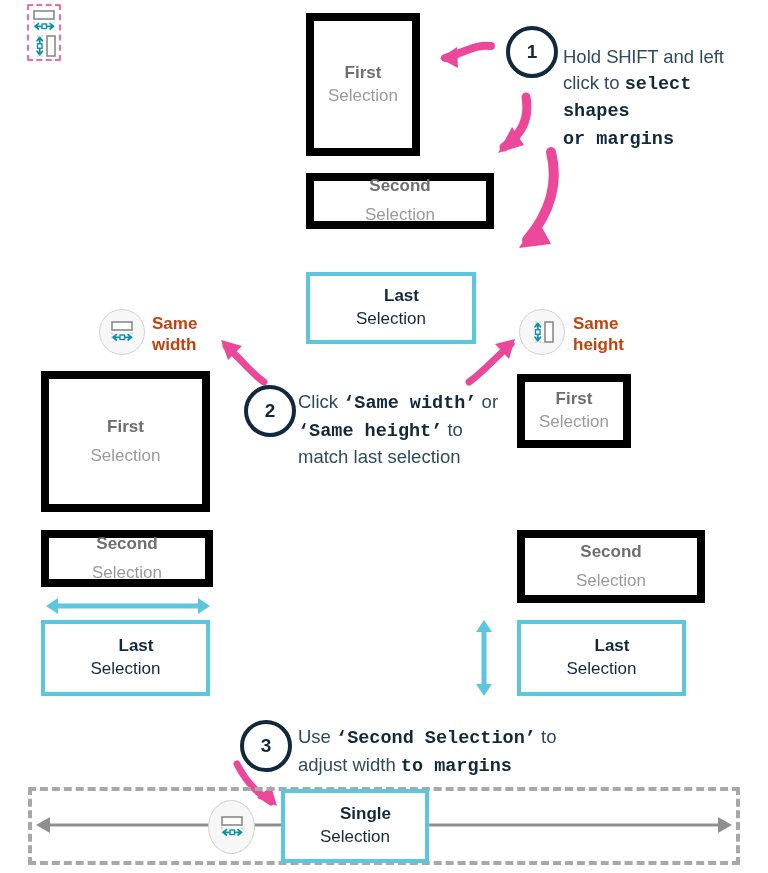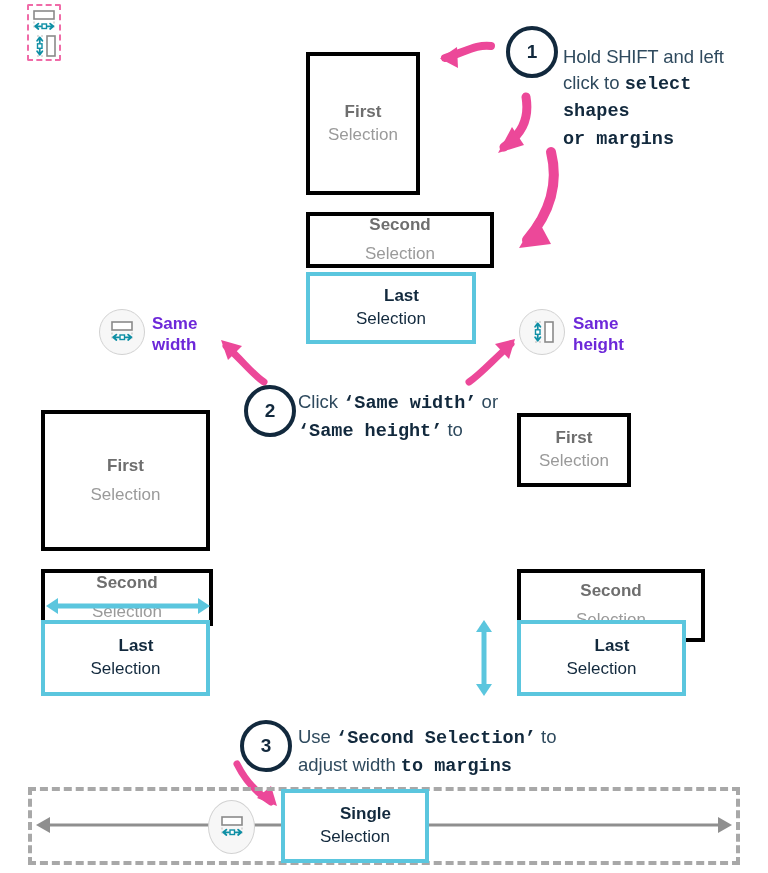--- a/index.html
+++ b/index.html
@@ -10,21 +10,21 @@
     -webkit-font-smoothing:antialiased;
   }
   .abs{position:absolute;}
 
   
   .sel-box{
     position:absolute;box-sizing:border-box;
     display:flex;flex-direction:column;align-items:center;justify-content:center;
     text-align:center;line-height:1.35;
   }
-  .sel-box.gray{border:4px solid #000000;background:#fff;margin-top:39px;}
+  .sel-box.gray{border:8px solid #000000;background:#fff;}
   .sel-box.cyan{border:4px solid #5bc6de;background:#fff;}
   .sel-box .b{font-weight:bold;}
   .sel-box.gray .b{color:#6e6e6e;}
   .sel-box.gray .n{color:#9a9a9a;}
   .sel-box.cyan .b{color:#12293d;padding-left:21px;}
   .sel-box.cyan .n{color:#12293d;}
   .sel-box.inline-row{flex-direction:column;gap:6px;align-items:center;}
 
   
   .step-circle{
@@ -41,21 +41,21 @@
   .instr b{color:#12293d;font-weight:bold;font-family:Liberation Mono, monospace;}
   .instr .shift{font-family:"Liberation Sans Narrow","Liberation Sans",sans-serif;letter-spacing:-0.3px;}
 
   
   .icon-btn{
     position:absolute;border-radius:50%;
     border:1.5px solid #d2d2d2;background:#f7f7f7;
     display:flex;align-items:center;justify-content:center;
   }
   .icon-label{
-    position:absolute;color:#6d28d9;font-weight:bold;font-size:17px;line-height:1.25;
+    position:absolute;color:#c2410c;font-weight:bold;font-size:17px;line-height:1.25;
   }
 
   
   .dashed-pink{
     position:absolute;border:2px dashed #f06ba8;box-sizing:border-box;
   }
   .margin-box{
     position:absolute;border:4px dashed #a8a8a8;box-sizing:border-box;background:transparent;
   }
   svg{display:block;overflow:visible;}
@@ -178,20 +178,21 @@
   <span class="n">Selection</span>
 </div>
 
 <div class="step-circle" style="left:244px;top:385px;">
   <span>2</span>
 </div>
 
 <div class="instr" style="left:298px;top:389px;width:215px;">
   <span>Click </span><b>‘Same width’</b><span> or</span><br>
   <b>‘Same height’</b><span> to</span><br>
+  <span>match last selection</span>
 </div>
 
 <div class="icon-btn" style="left:519px;top:309px;width:44px;height:44px;">
   <svg width="26" height="24" viewBox="0 0 26 24">
     <rect x="16" y="2" width="8" height="20" fill="#ffffff" stroke="#8a8a8a" stroke-width="1.6"></rect>
     <line x1="6" y1="2" x2="13" y2="2" stroke="#b9b9b9" stroke-width="1" stroke-dasharray="2 2"></line>
     <line x1="6" y1="22" x2="13" y2="22" stroke="#b9b9b9" stroke-width="1" stroke-dasharray="2 2"></line>
     <rect x="6.5" y="9.8" width="4.5" height="4.5" fill="#ffffff" stroke="#0e8fa5" stroke-width="1.4"></rect>
     <path d="M8.75 8.8 L8.75 4.2 M6.1 6.8 L8.75 3.4 L11.4 6.8" stroke="#0e8fa5" stroke-width="1.8" fill="none" stroke-linecap="round" stroke-linejoin="round"></path>
     <path d="M8.75 15.3 L8.75 19.9 M6.1 17.3 L8.75 20.7 L11.4 17.3" stroke="#0e8fa5" stroke-width="1.8" fill="none" stroke-linecap="round" stroke-linejoin="round"></path>

